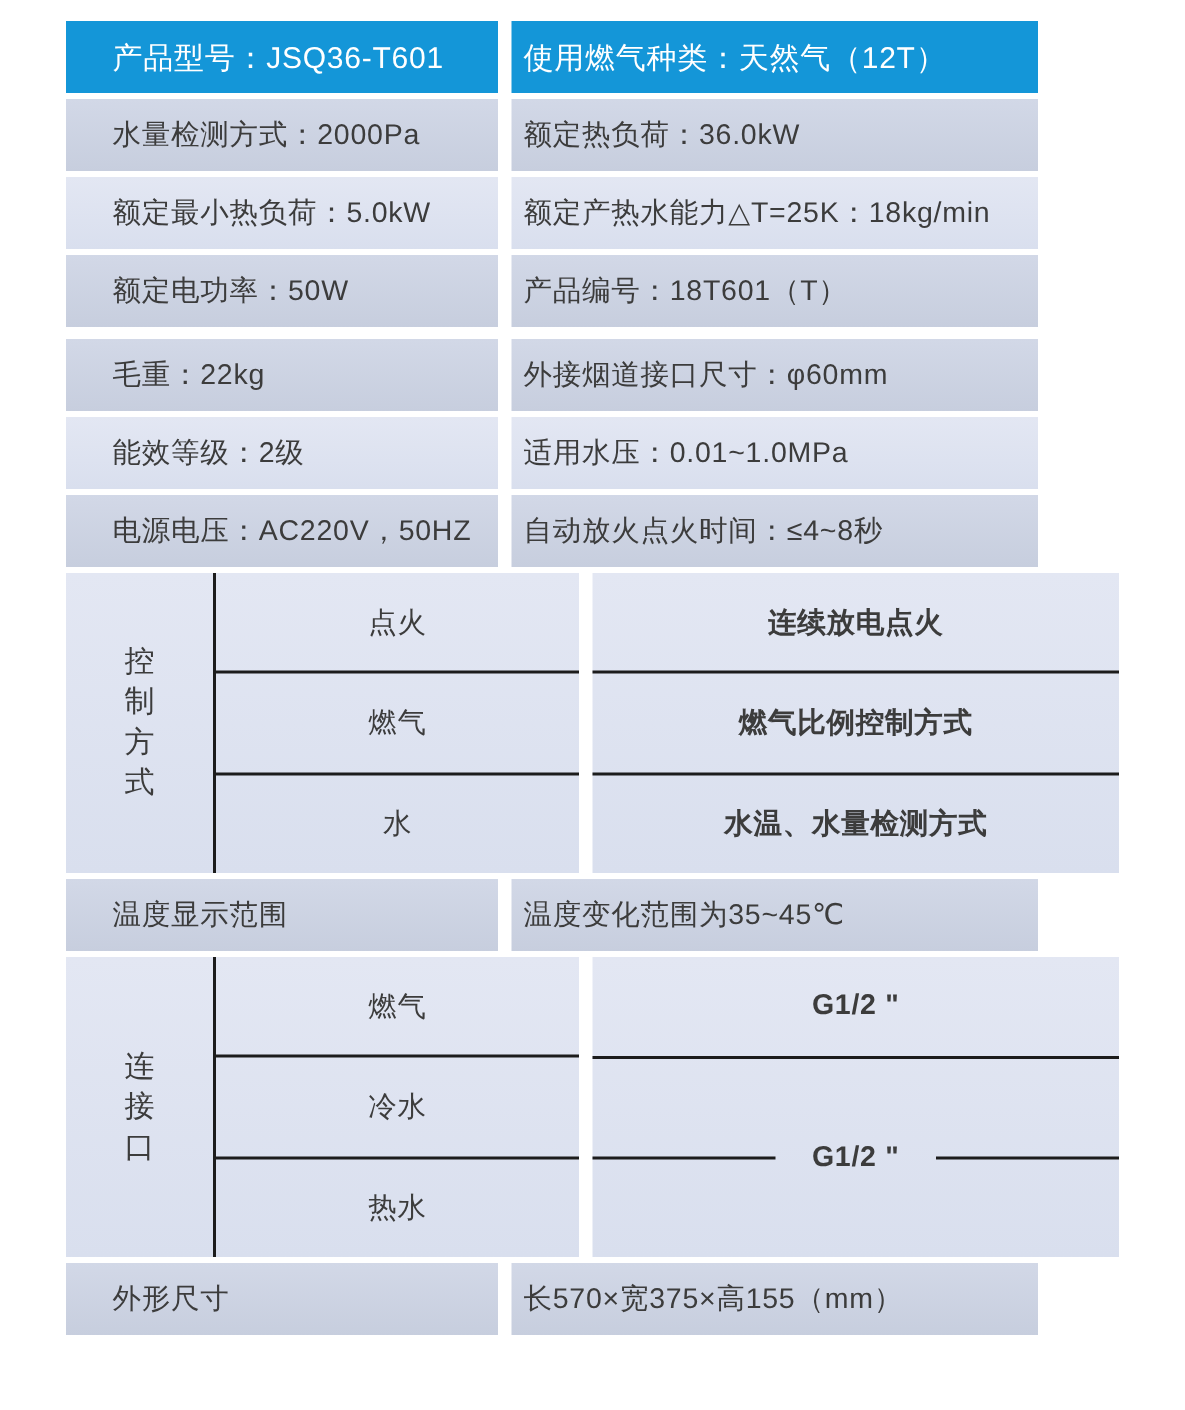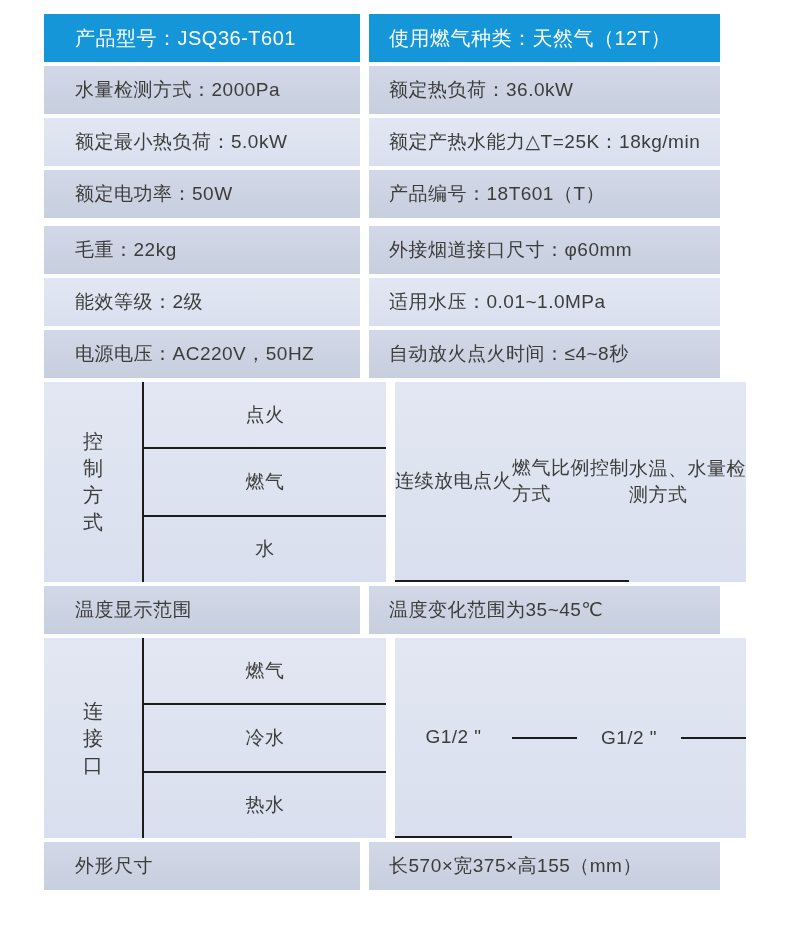--- a/index.html
+++ b/index.html
@@ -25,43 +25,44 @@
     display: flex;
     margin-bottom: 4px;
   }
   .cell {
     height: 48px;
     display: flex;
     align-items: center;
     font-size: 19px;
     letter-spacing: 0.5px;
   }
-  .cell.l { width: 316px; margin-right: 9px; padding-left: 31px; }
-  .cell.r { width: 351px; padding-left: 20px; }
+  .cell.l { width: 288px; margin-right: 9px; padding-left: 31px; }
+  .cell.r { width: 351px; padding-left: 8px; }
   .blue .cell {
     background: #1496d8;
     color: #ffffff;
     font-size: 20px;
   }
   .shade-dark  { background: linear-gradient(180deg, #d2d8e7 0%, #c7cede 100%); }
   .shade-light { background: linear-gradient(180deg, #e3e7f3 0%, #d9dfee 100%); }
 
   
   .section { display: flex; margin-bottom: 4px; }
   .sec-left {
     width: 342px;
     margin-right: 9px;
     height: 200px;
     display: flex;
   }
   .sec-right {
     width: 351px;
     height: 200px;
     display: flex;
-    flex-direction: row;
+    flex-direction: column;
+    font-weight: bold;
   }
   .vlabel {
     width: 100px;
     border-right: 2px solid #1c1c1c;
     display: flex;
     align-items: center;
     justify-content: center;
   }
   .vtext {
     width: 22px;

